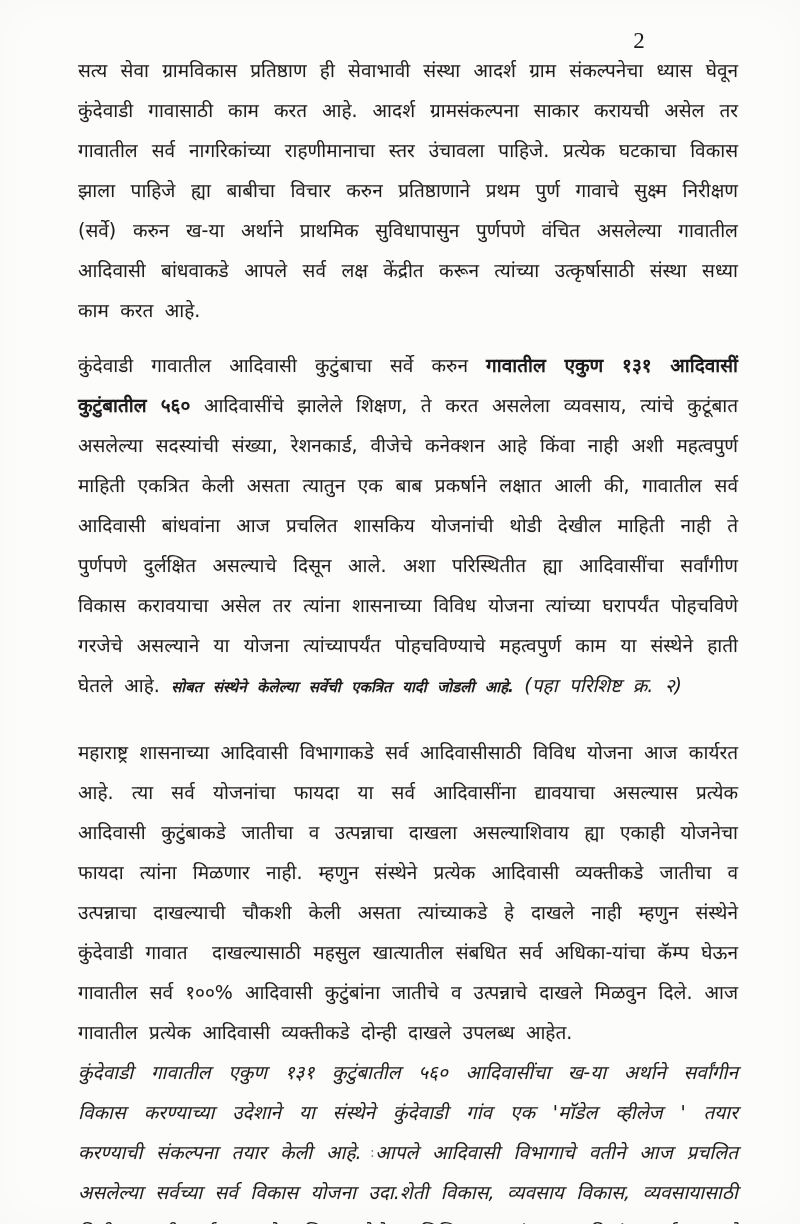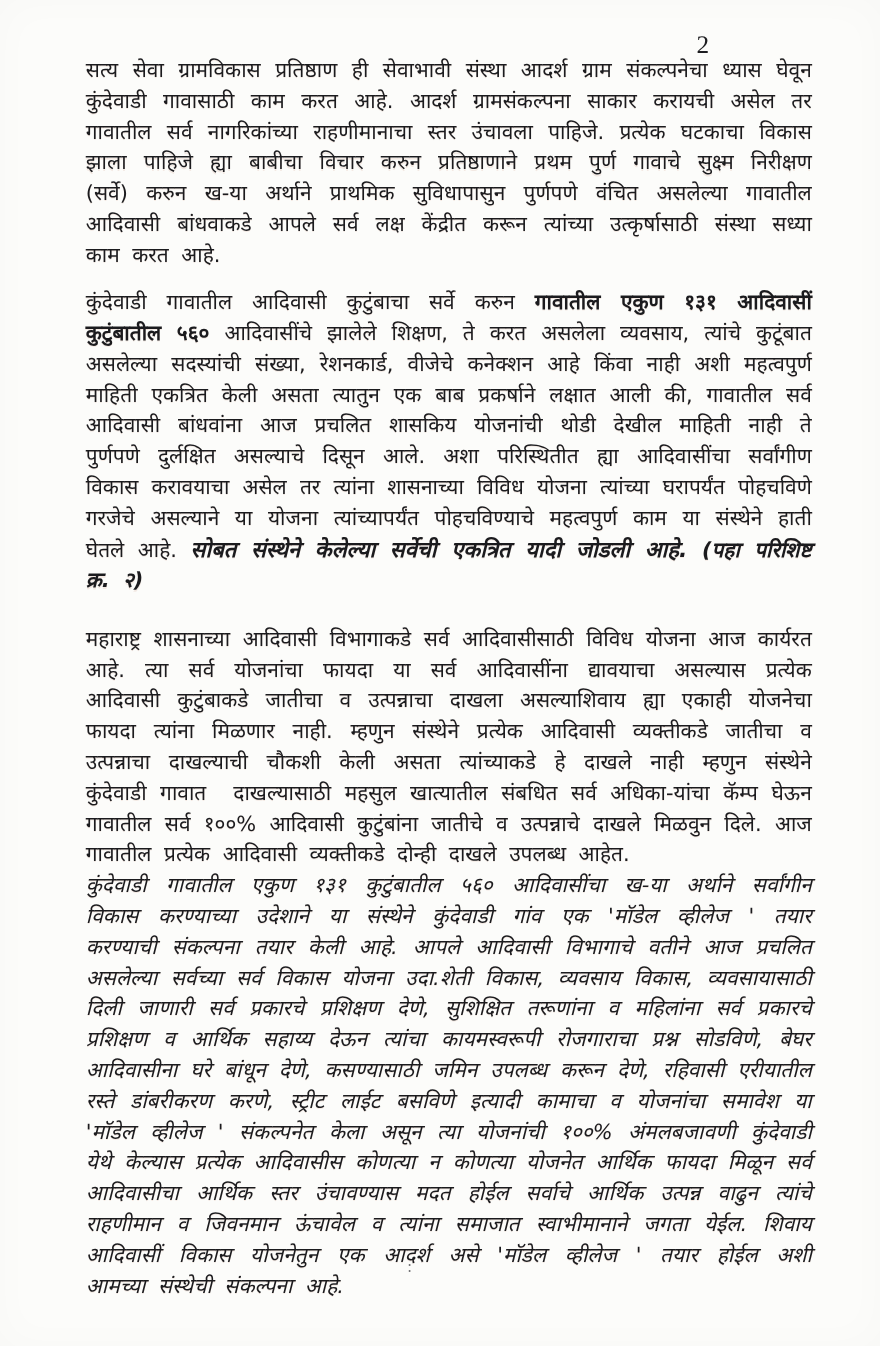--- a/index.html
+++ b/index.html
@@ -33,41 +33,41 @@
   .text-block {
     position: absolute;
     left: 78px;
     top: 50px;
     width: 660px;
     color: #1b1b1e;
   }
   .para {
     margin: 0;
     font-size: 19px;
-    line-height: 28px;
+    line-height: 40px;
     word-spacing: 0.28em;
     text-align: justify;
     
     text-shadow: 0 1px 0 rgba(170, 70, 30, 0.10);
   }
   .para-normal { font-style: normal; }
   .para-italic { font-style: italic; }
   .para:nth-child(1) { margin-bottom: 15px; }
   .para:nth-child(2) { margin-bottom: 13px; }
   .para:nth-child(3) { margin-bottom: 0; margin-top: 25px; }
   .run { white-space: pre-wrap; }
   .run-normal { font-weight: 400; }
   .run-bold { font-weight: 700; }
   .run-bold-italic-small {
     font-weight: 700;
     font-style: italic;
-    font-size: 20px;
+    font-size: 15px;
   }
   .run-bold-italic {
-    font-weight: 700;
+    font-weight: 400;
     font-style: italic;
   }
   .stray-mark {
     position: absolute;
     left: 370px;
     top: 1144px;
     font-size: 14px;
     color: #4a4a4f;
     opacity: 0.75;
   }

